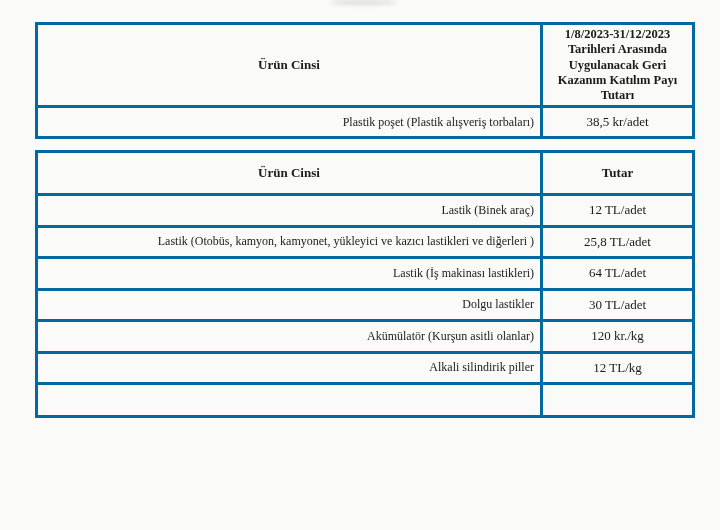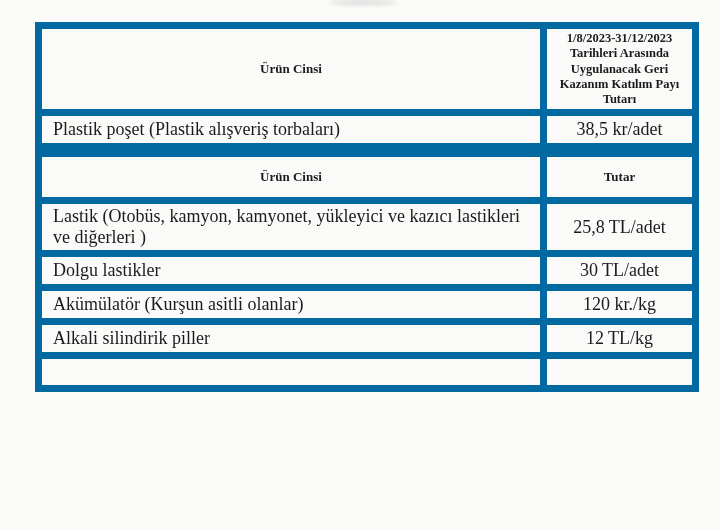--- a/index.html
+++ b/index.html
@@ -28,43 +28,43 @@
   table {
     position: absolute;
     border-collapse: collapse;
     table-layout: fixed;
     width: 657px;
     left: 35px;
   }
   #table1 { top: 22px; }
   #table2 { top: 150px; }
   th, td {
-    border: 7px solid #0369a1;
+    border: 3px solid #0369a1;
     vertical-align: middle;
     overflow: hidden;
   }
   th {
     font-weight: bold;
     text-align: center;
     font-size: 13px;
     padding: 12px 6px;
   }
   th.fee-period-header {
     font-size: 12.5px;
     line-height: 1.22;
     padding: 2px 10px;
   }
   td.cell-name {
-    text-align: left;
-    font-size: 18px;
+    text-align: right;
+    font-size: 12px;
     padding: 2px 6px 2px 11px;
   }
   td.cell-value {
     text-align: center;
-    font-size: 18px;
+    font-size: 13px;
     padding: 3px 4px;
   }
   #table1 tr.header-row  { height: 74px; }
   #table1 tr.data-row    { height: 31px; }
   #table2 tr.header-row  { height: 34px; }
   #table2 tr.data-row    { height: 31.5px; }
   #table2 tr.partial-row { height: 33px; }
 </style>
 </head>
 <body>
@@ -96,22 +96,30 @@
     <col style="width:152px">
   </colgroup>
   <thead>
     <tr class="header-row">
       <th>Ürün Cinsi</th>
       <th>Tutar</th>
     </tr>
   </thead>
   <tbody>
       <tr class="data-row">
+        <td class="cell-name">Lastik (Binek araç)</td>
+        <td class="cell-value">12 TL/adet</td>
+      </tr>
+      <tr class="data-row">
         <td class="cell-name">Lastik (Otobüs, kamyon, kamyonet, yükleyici ve kazıcı lastikleri ve diğerleri )</td>
         <td class="cell-value">25,8 TL/adet</td>
+      </tr>
+      <tr class="data-row">
+        <td class="cell-name">Lastik (İş makinası lastikleri)</td>
+        <td class="cell-value">64 TL/adet</td>
       </tr>
       <tr class="data-row">
         <td class="cell-name">Dolgu lastikler</td>
         <td class="cell-value">30 TL/adet</td>
       </tr>
       <tr class="data-row">
         <td class="cell-name">Akümülatör (Kurşun asitli olanlar)</td>
         <td class="cell-value">120 kr./kg</td>
       </tr>
       <tr class="data-row">

